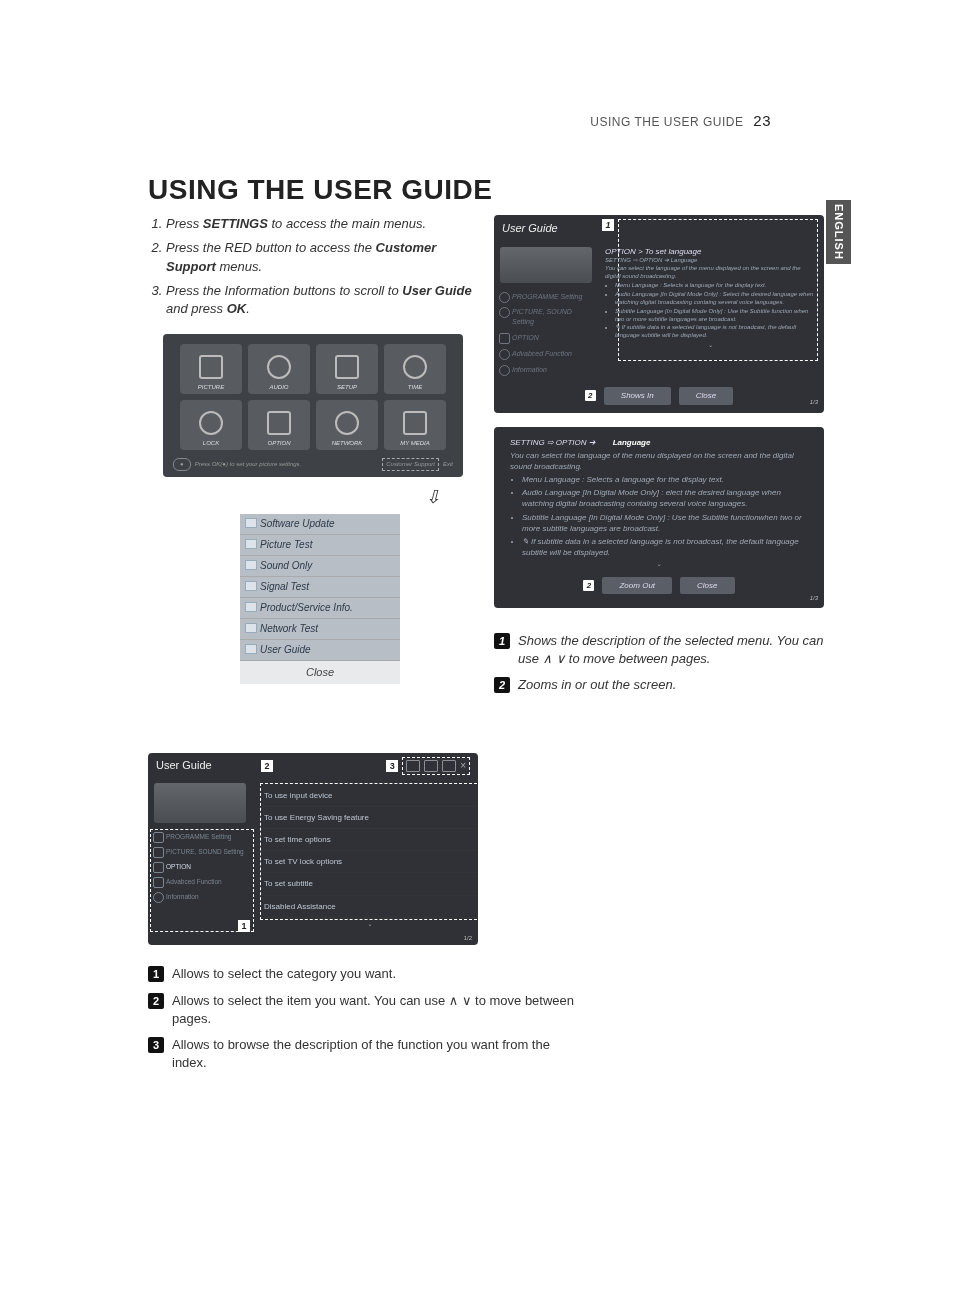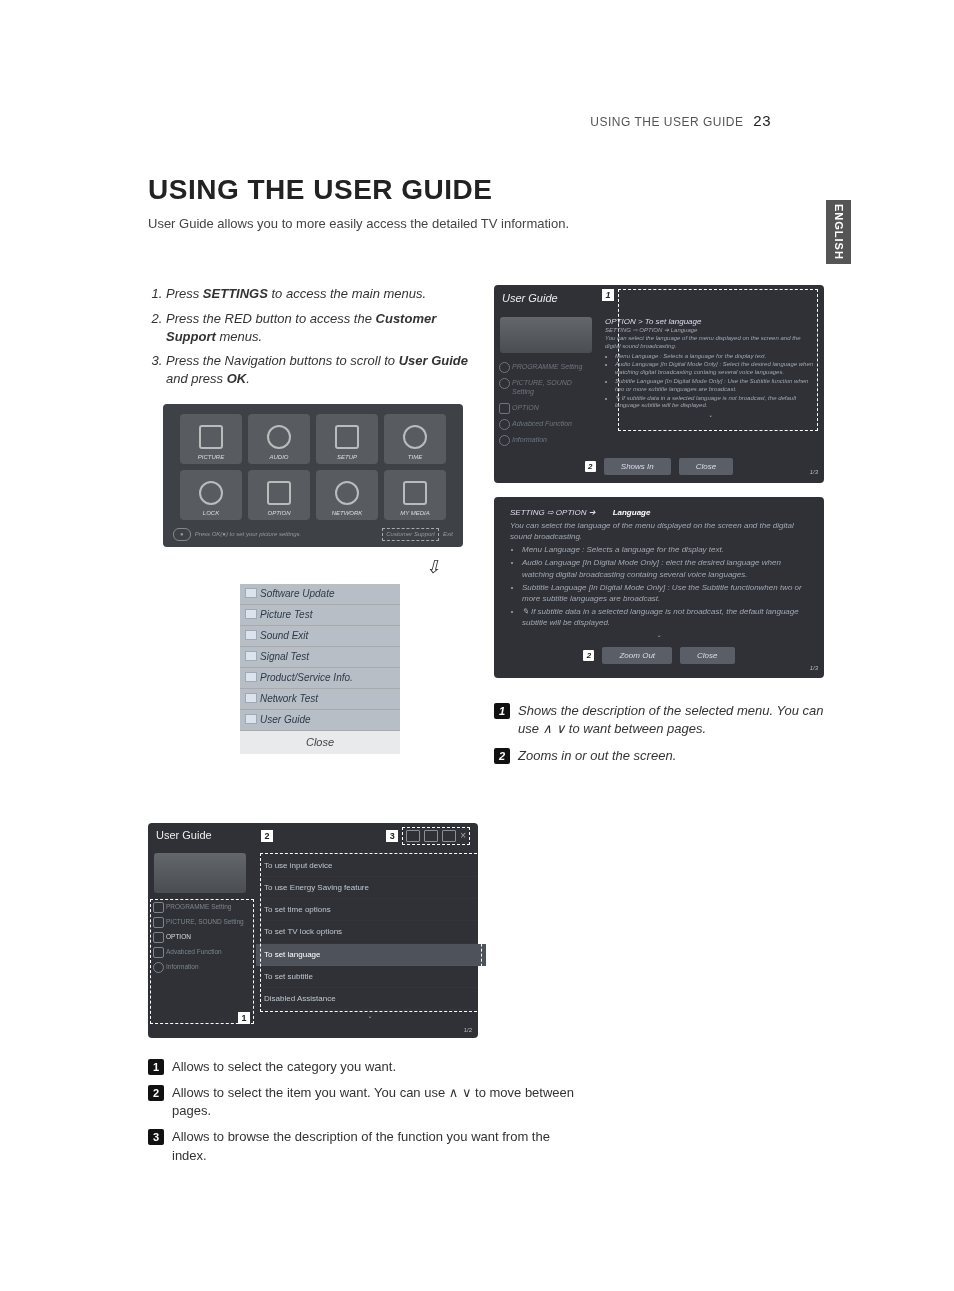--- a/index.html
+++ b/index.html
@@ -424,34 +424,33 @@
 
 <div class="page">
 
   <div class="running-head">
     <span>USING THE USER GUIDE</span>
     <span class="page-num">23</span>
   </div>
   <div class="side-tab">ENGLISH</div>
 
   <h1>USING THE USER GUIDE</h1>
-  <p class="intro-line">User Guide allows you to more easily access the detailed TV information.</p>
 
   <div class="cols">
 
     <div class="col">
       <ol class="steps">
         <li>
           <span>Press </span><b>SETTINGS</b><span> to access the main menus.</span>
         </li>
         <li>
           <span>Press the RED button to access the </span><b>Customer Support</b><span> menus.</span>
         </li>
         <li>
-          <span>Press the Navigation buttons to scroll to </span><b>User Guide</b><span> and press </span><b>OK</b><span>.</span>
+          <span>Press the Information buttons to scroll to </span><b>User Guide</b><span> and press </span><b>OK</b><span>.</span>
         </li>
       </ol>
 
       <div class="tv-panel">
         <div class="tile-grid">
           <div class="tile square">
               <span>PICTURE</span>
             </div>
           <div class="tile">
               <span>AUDIO</span>
@@ -481,21 +480,21 @@
           <span style="margin-left:auto;border:1px dashed #aaa;padding:1px 3px;">Customer Support</span>
           <span>Exit</span>
         </div>
       </div>
 
       <div class="arrow-down">⇩</div>
 
       <div class="dropdown-menu">
         <div class="item"><span>Software Update</span></div>
         <div class="item"><span>Picture Test</span></div>
-        <div class="item"><span>Sound Exit</span></div>
+        <div class="item"><span>Sound Only</span></div>
         <div class="item"><span>Signal Test</span></div>
         <div class="item"><span>Product/Service Info.</span></div>
         <div class="item"><span>Network Test</span></div>
         <div class="item"><span>User Guide</span></div>
         <div class="item close-item"><span>Close</span></div>
       </div>
     </div>
 
     <div class="col">
 
@@ -554,21 +553,21 @@
           <span class="numbox">2</span>
           <span class="zoom-btn dashed-box">Zoom Out</span>
           <span class="zoom-btn">Close</span>
         </div>
         <span class="pagecount">1/3</span>
       </div>
 
       <div class="annot-list">
         <div class="annot">
           <span class="n">1</span>
-          <span class="t">Shows the description of the selected menu. You can use ∧ ∨ to want between pages.</span>
+          <span class="t">Shows the description of the selected menu. You can use ∧ ∨ to move between pages.</span>
         </div>
         <div class="annot">
           <span class="n">2</span>
           <span class="t">Zooms in or out the screen.</span>
         </div>
       </div>
     </div>
   </div>
 
   <div style="margin-top:50px;width:430px">
@@ -596,21 +595,20 @@
           <div class="citem round icon"><span>Information</span></div>
           <span class="num1">1</span>
         </div>
         <div class="cp-main">
           <div class="cp-main-wrap">
             <div class="dashed-over"></div>
             <div class="line"><span>To use input device</span></div>
             <div class="line"><span>To use Energy Saving feature</span></div>
             <div class="line"><span>To set time options</span></div>
             <div class="line"><span>To set TV lock options</span></div>
-            <div class="line hl"><span>To set language</span></div>
             <div class="line"><span>To set subtitle</span></div>
             <div class="line"><span>Disabled Assistance</span></div>
           </div>
           <span class="down-caret">⌄</span>
         </div>
       </div>
       <div class="cp-pagecount">1/2</div>
     </div>
 
     <div class="annot-list">

